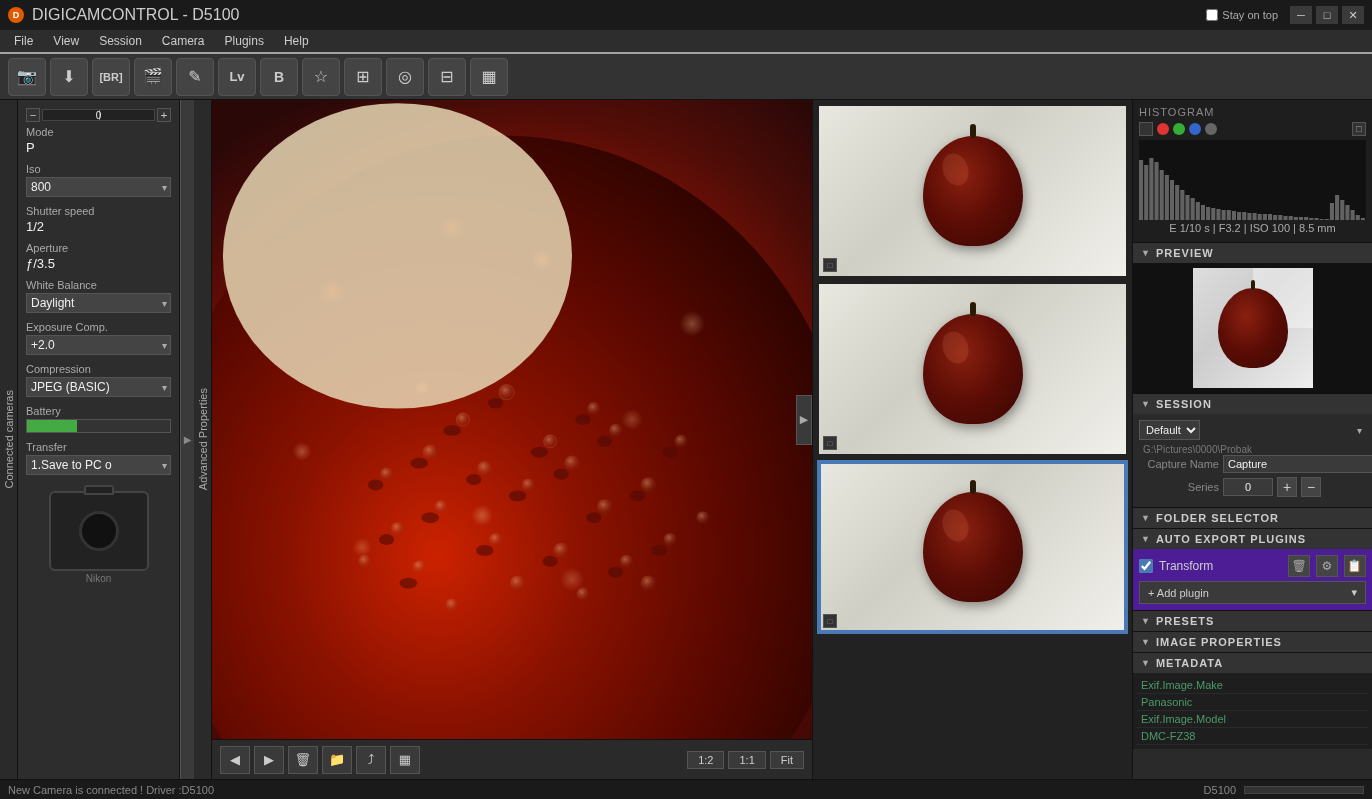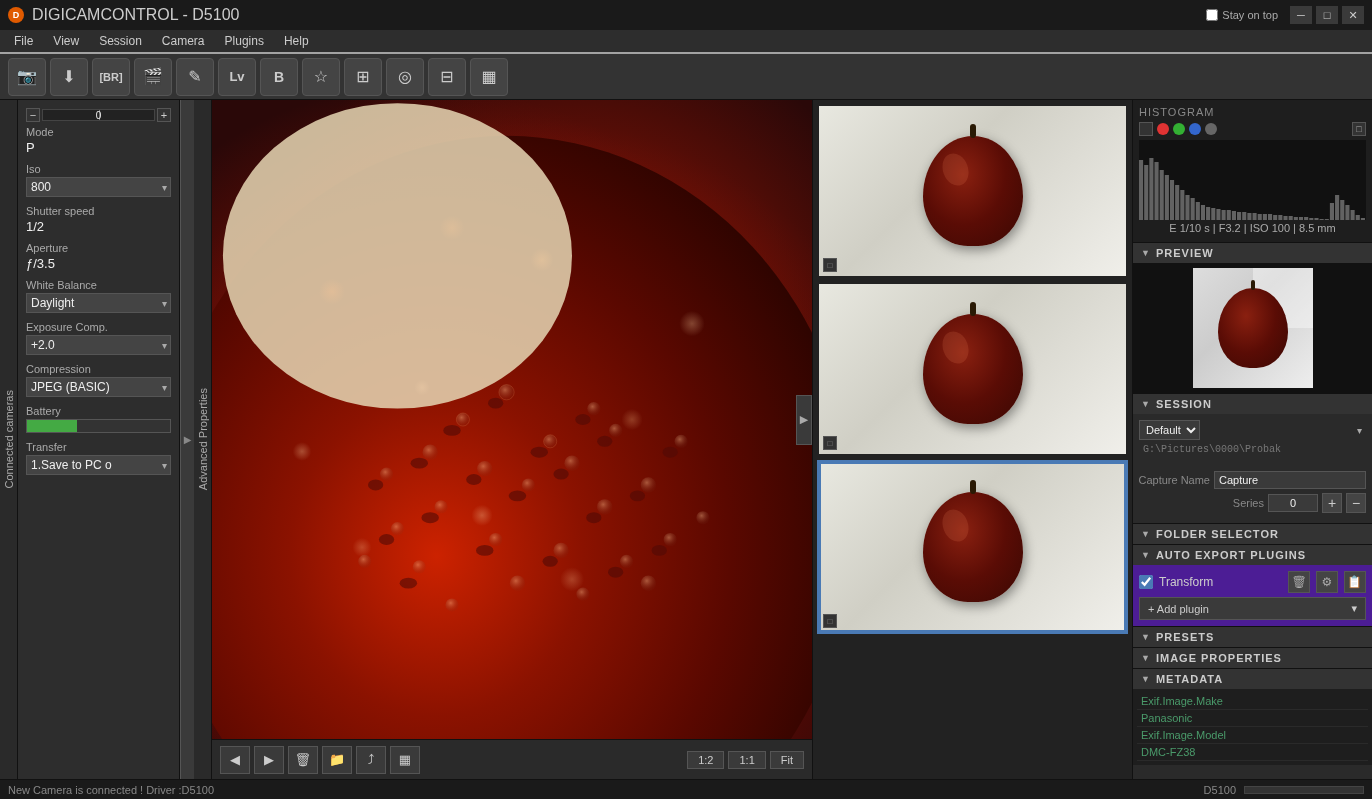--- a/index.html
+++ b/index.html
@@ -544,43 +544,41 @@
     
     .session-content {
       padding: 6px;
       background: #2a2a2a;
     }
     .session-row {
       display: flex;
       align-items: center;
       margin-bottom: 4px;
       gap: 4px;
-      justify-content: flex-end;
     }
     .session-label {
       font-size: 11px;
       color: #888;
       width: 80px;
       text-align: right;
       flex-shrink: 0;
     }
     .session-select {
       flex: 1;
       background: #3a3a3a;
       border: 1px solid #555;
       color: #eee;
       padding: 2px;
       font-size: 11px;
     }
     .session-path {
       font-size: 10px;
       color: #777;
       padding-left: 4px;
-      margin-bottom: 16px;
-      font-family: Liberation Mono, monospace;
+      margin-bottom: 0;
     }
     .session-input {
       background: #3a3a3a;
       border: 1px solid #555;
       color: #eee;
       padding: 2px 4px;
       font-size: 11px;
       flex: 1;
     }
     .series-row {
@@ -896,20 +894,27 @@
       <div class="ctrl-row">
         <div class="ctrl-label">Transfer</div>
         <div class="select-wrapper">
           <select class="ctrl-select">
             <option>1.Save to PC o</option>
             <option>2.Save to Camera</option>
           </select>
         </div>
       </div>
 
+      <div class="camera-img">
+        <div class="camera-shape">
+          <div class="camera-hump"></div>
+          <div class="camera-lens"></div>
+        </div>
+        <div style="font-size:10px;color:#777;margin-top:2px;">Nikon</div>
+      </div>
 
     </div>
   </div>
 
   <div class="controls-nav-arrow">▶</div>
 
   <div id="adv-tab">
     <span class="vertical-text">Advanced Properties</span>
   </div>
 

